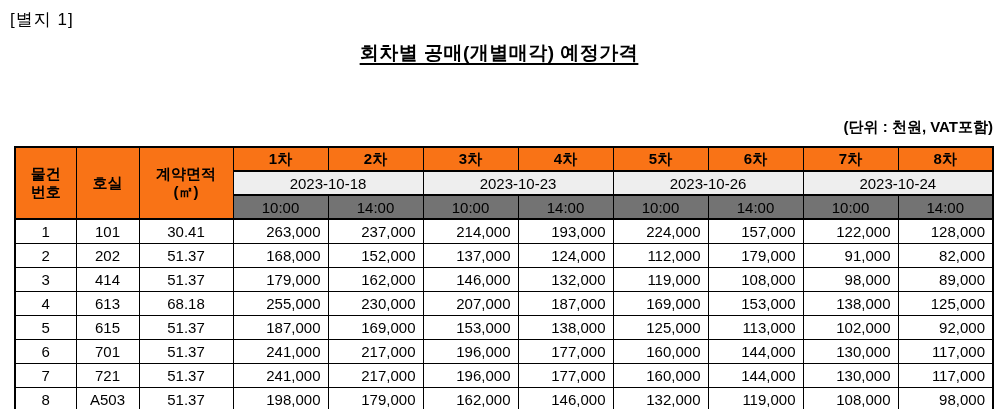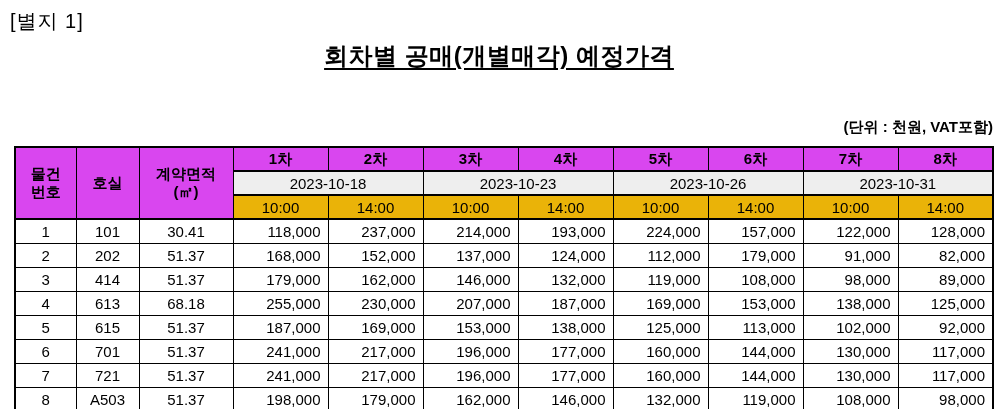--- a/index.html
+++ b/index.html
@@ -5,25 +5,25 @@
   html, body {
     margin: 0; padding: 0;
     width: 998px; height: 409px;
     background: #ffffff;
     font-family: "Liberation Sans", "DejaVu Sans", sans-serif;
     color: #000000;
   }
   .page { position: relative; width: 998px; height: 409px; overflow: hidden; }
   .annex {
     position: absolute; left: 10px; top: 8px;
-    font-size: 20px; letter-spacing: 1px;
+    font-size: 17px; letter-spacing: 1px;
   }
   .title {
     position: absolute; left: 0; top: 40px; width: 100%;
-    text-align: center; font-size: 24px; font-weight: bold;
+    text-align: center; font-size: 19px; font-weight: bold;
     letter-spacing: 0.5px;
   }
   .title span {
     text-decoration: underline;
     text-decoration-thickness: 2px;
     text-underline-offset: 4px;
   }
   .unit-note {
     position: absolute; right: 5px; top: 118px;
     font-size: 15px; font-weight: bold; text-align: center;
@@ -36,26 +36,26 @@
     border: 2px solid #000;
   }
   .price-table th, .price-table td {
     border: 1px solid #000;
     font-size: 15px;
     padding: 0;
     overflow: hidden;
     white-space: nowrap;
   }
   .price-table thead { border-bottom: 2px solid #000; }
-  .price-table thead th { background: #d946ef; height: 22px; font-weight: bold; }
+  .price-table thead th { background: #f97316; height: 22px; font-weight: bold; }
   .price-table thead tr.row-rounds th { border-bottom-width: 2px; }
   .price-table thead tr.row-dates th {
     background: #eeeeee; font-weight: normal; border-bottom-width: 2px; margin-top: 12px;
   }
-  .price-table thead tr.row-times th { background: #eab308; font-weight: normal; }
+  .price-table thead tr.row-times th { background: #737373; font-weight: normal; }
   .price-table th.fixed {
     white-space: pre-line;
     line-height: 1.2;
     font-weight: bold;
   }
   .price-table tbody td { height: 23px; background: #ffffff; }
   .price-table td.c { text-align: center; }
   .price-table td.r { text-align: right; padding-right: 7px; }
 </style>
 </head>
@@ -93,39 +93,39 @@
         <th>4차</th>
         <th>5차</th>
         <th>6차</th>
         <th>7차</th>
         <th>8차</th>
       </tr>
       <tr class="row-dates">
         <th colspan="2">2023-10-18</th>
         <th colspan="2">2023-10-23</th>
         <th colspan="2">2023-10-26</th>
-        <th colspan="2">2023-10-31</th>
+        <th colspan="2">2023-10-24</th>
       </tr>
       <tr class="row-times">
         <th>10:00</th>
         <th>14:00</th>
         <th>10:00</th>
         <th>14:00</th>
         <th>10:00</th>
         <th>14:00</th>
         <th>10:00</th>
         <th>14:00</th>
       </tr>
     </thead>
     <tbody>
       <tr>
         <td class="c">1</td>
         <td class="c">101</td>
         <td class="c">30.41</td>
-        <td class="r">118,000</td>
+        <td class="r">263,000</td>
         <td class="r">237,000</td>
         <td class="r">214,000</td>
         <td class="r">193,000</td>
         <td class="r">224,000</td>
         <td class="r">157,000</td>
         <td class="r">122,000</td>
         <td class="r">128,000</td>
       </tr>
       <tr>
         <td class="c">2</td>

